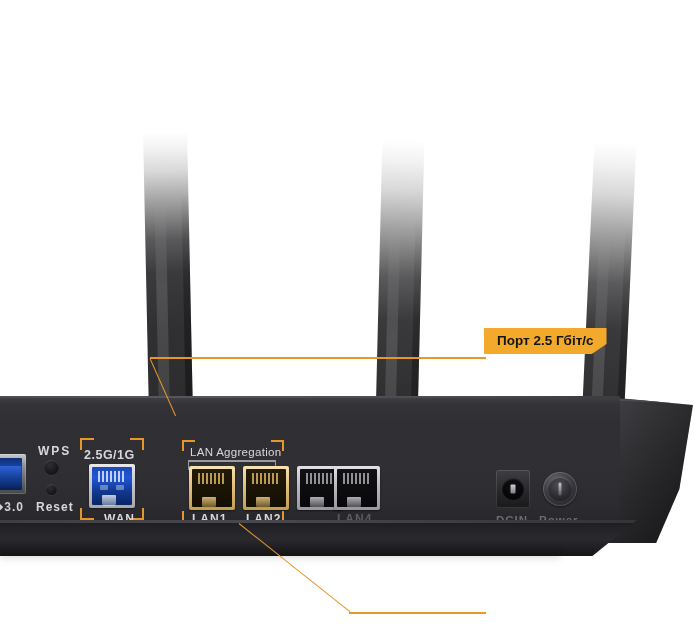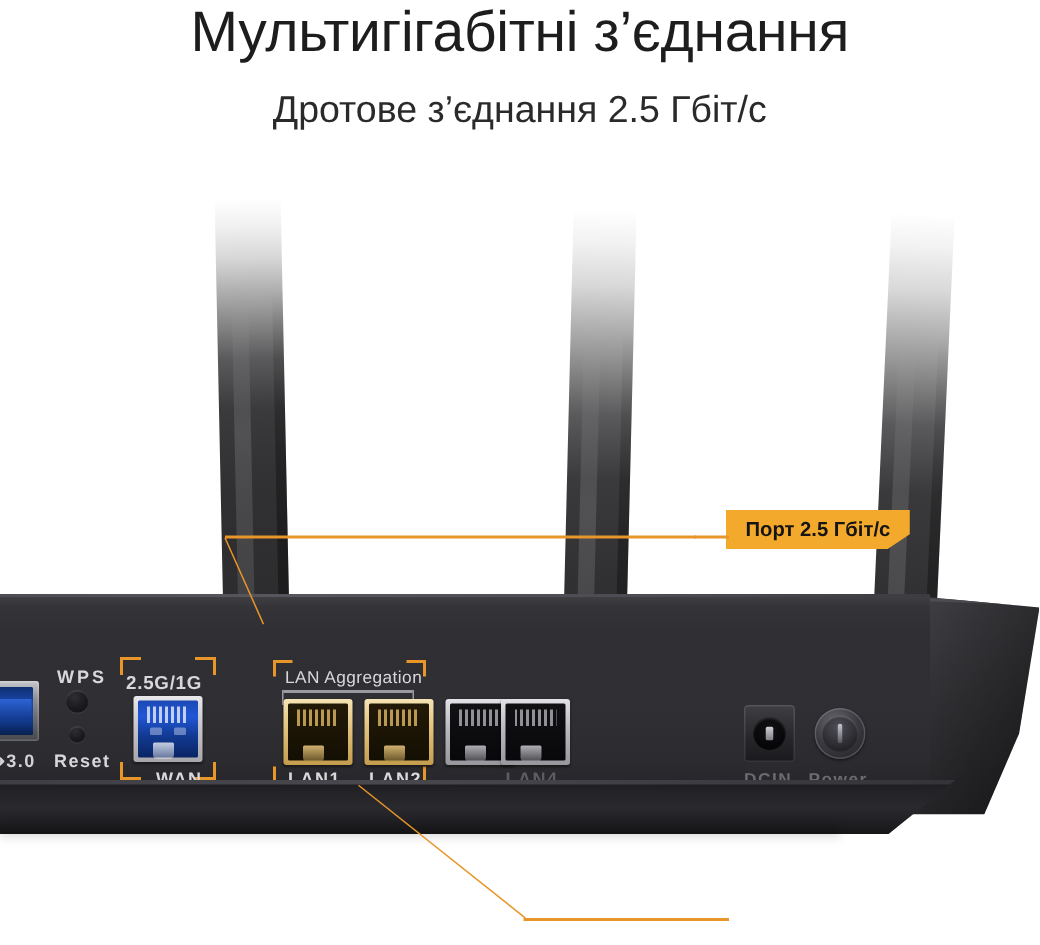--- a/index.html
+++ b/index.html
@@ -239,22 +239,20 @@
   .diag {
     position:absolute; height:0; border-top:1.7px solid #e8962a;
     transform-origin: left center;
   }
 </style>
 </head>
 <body>
 
 <div id="stage">
 
-  <div class="title">Мультигігабітні з’єднання</div>
-  <div class="subtitle">Дротове з’єднання 2.5 Гбіт/с</div>
 
   <div class="antenna" style="left:146px; top:132px; width:44px; height:282px; transform:rotate(-1.2deg);">
     <span class="hl"></span>
     <span class="sh"></span>
   </div>
   <div class="antenna" style="left:378px; top:140px; width:42px; height:360px; transform:rotate(1.4deg);">
     <span class="hl"></span>
     <span class="sh"></span>
   </div>
   <div class="antenna" style="left:586px; top:142px; width:42px; height:372px; transform:rotate(2.6deg);">
@@ -364,21 +362,21 @@
       <div class="lbl dim" style="left:539px; top:118px; font-size:11.5px; letter-spacing:1px; color:#6b6b70;">Power</div>
 
     </div>
 
     <div class="base">
       <span class="lip"></span>
     </div>
     <div class="base-shadow"></div>
   </div>
 
-  <div class="badge" style="left:484px; top:340px;text-align:right;">Порт 2.5 Гбіт/с</div>
+  <div class="badge" style="left:484px; top:328px;text-align:right;">Порт 2.5 Гбіт/с</div>
   <div class="lead">
     <i style="left:463px; top:357px; width:23px; height:2px;"></i>
     <i style="left:150px; top:357px; width:314px; height:1.7px;"></i>
   </div>
   <div class="diag" style="left:150px; top:358px; width:63px; transform:rotate(66deg);"></div>
 
   <div class="lead">
     <i style="left:463px; top:612px; width:23px; height:2px;"></i>
     <i style="left:349px; top:612px; width:116px; height:1.7px;"></i>
   </div>

